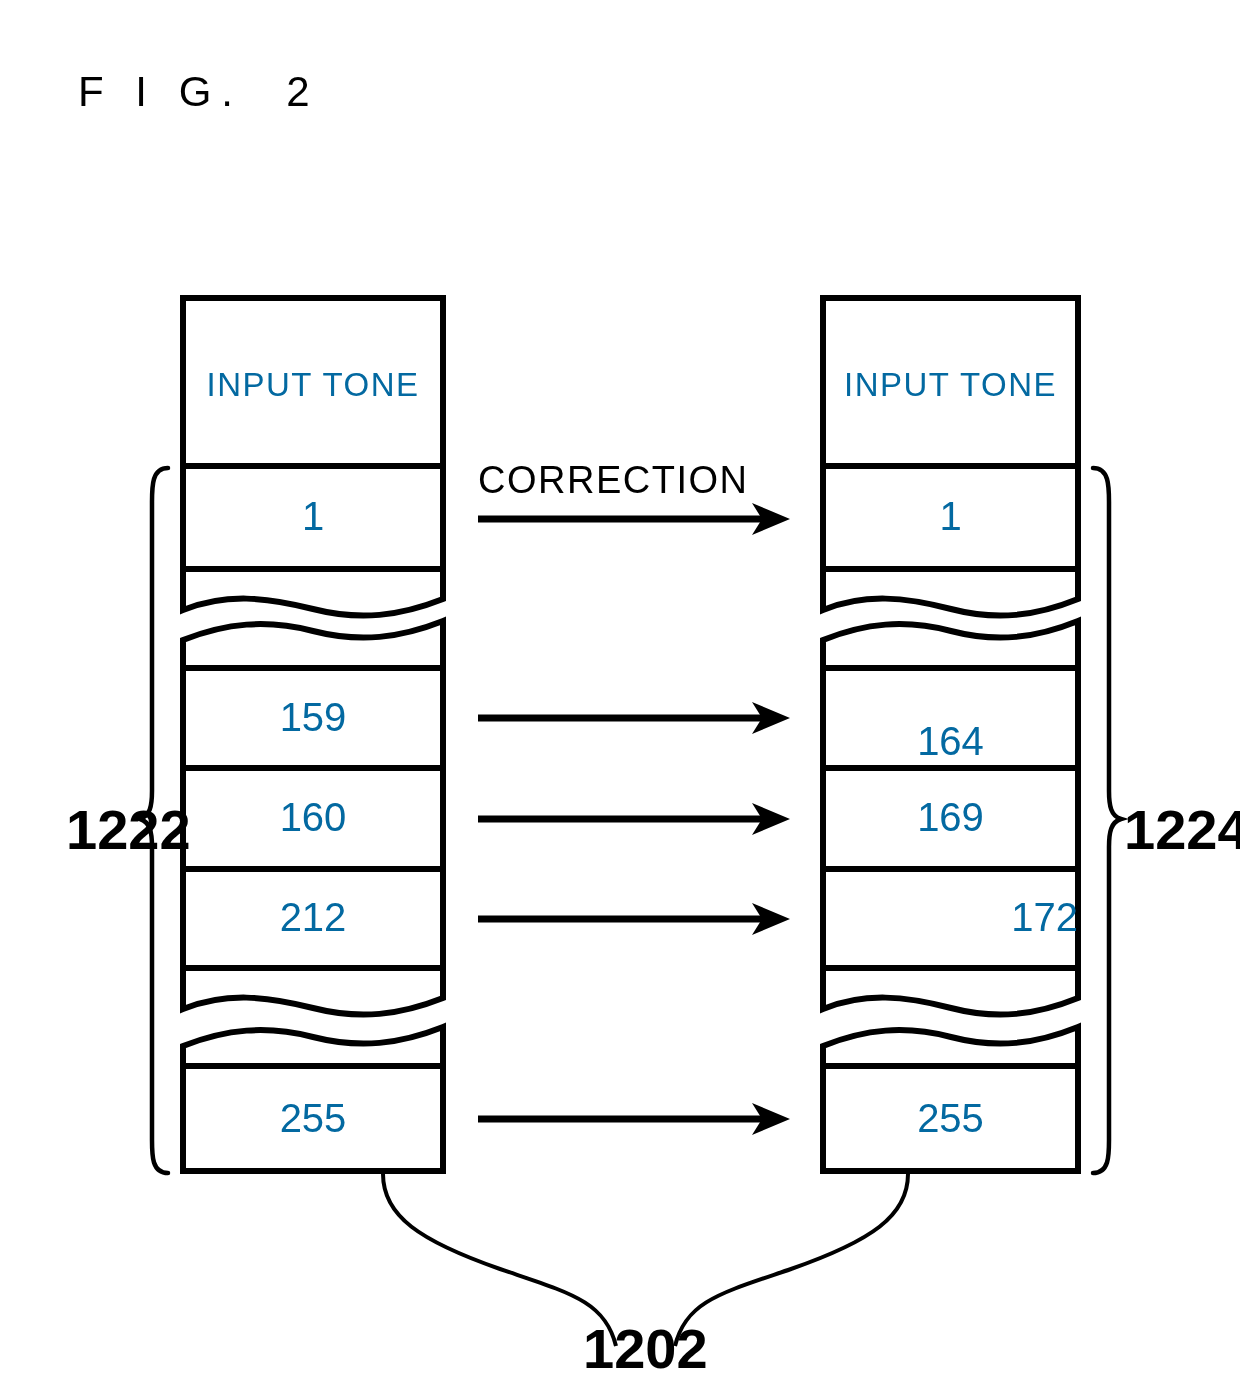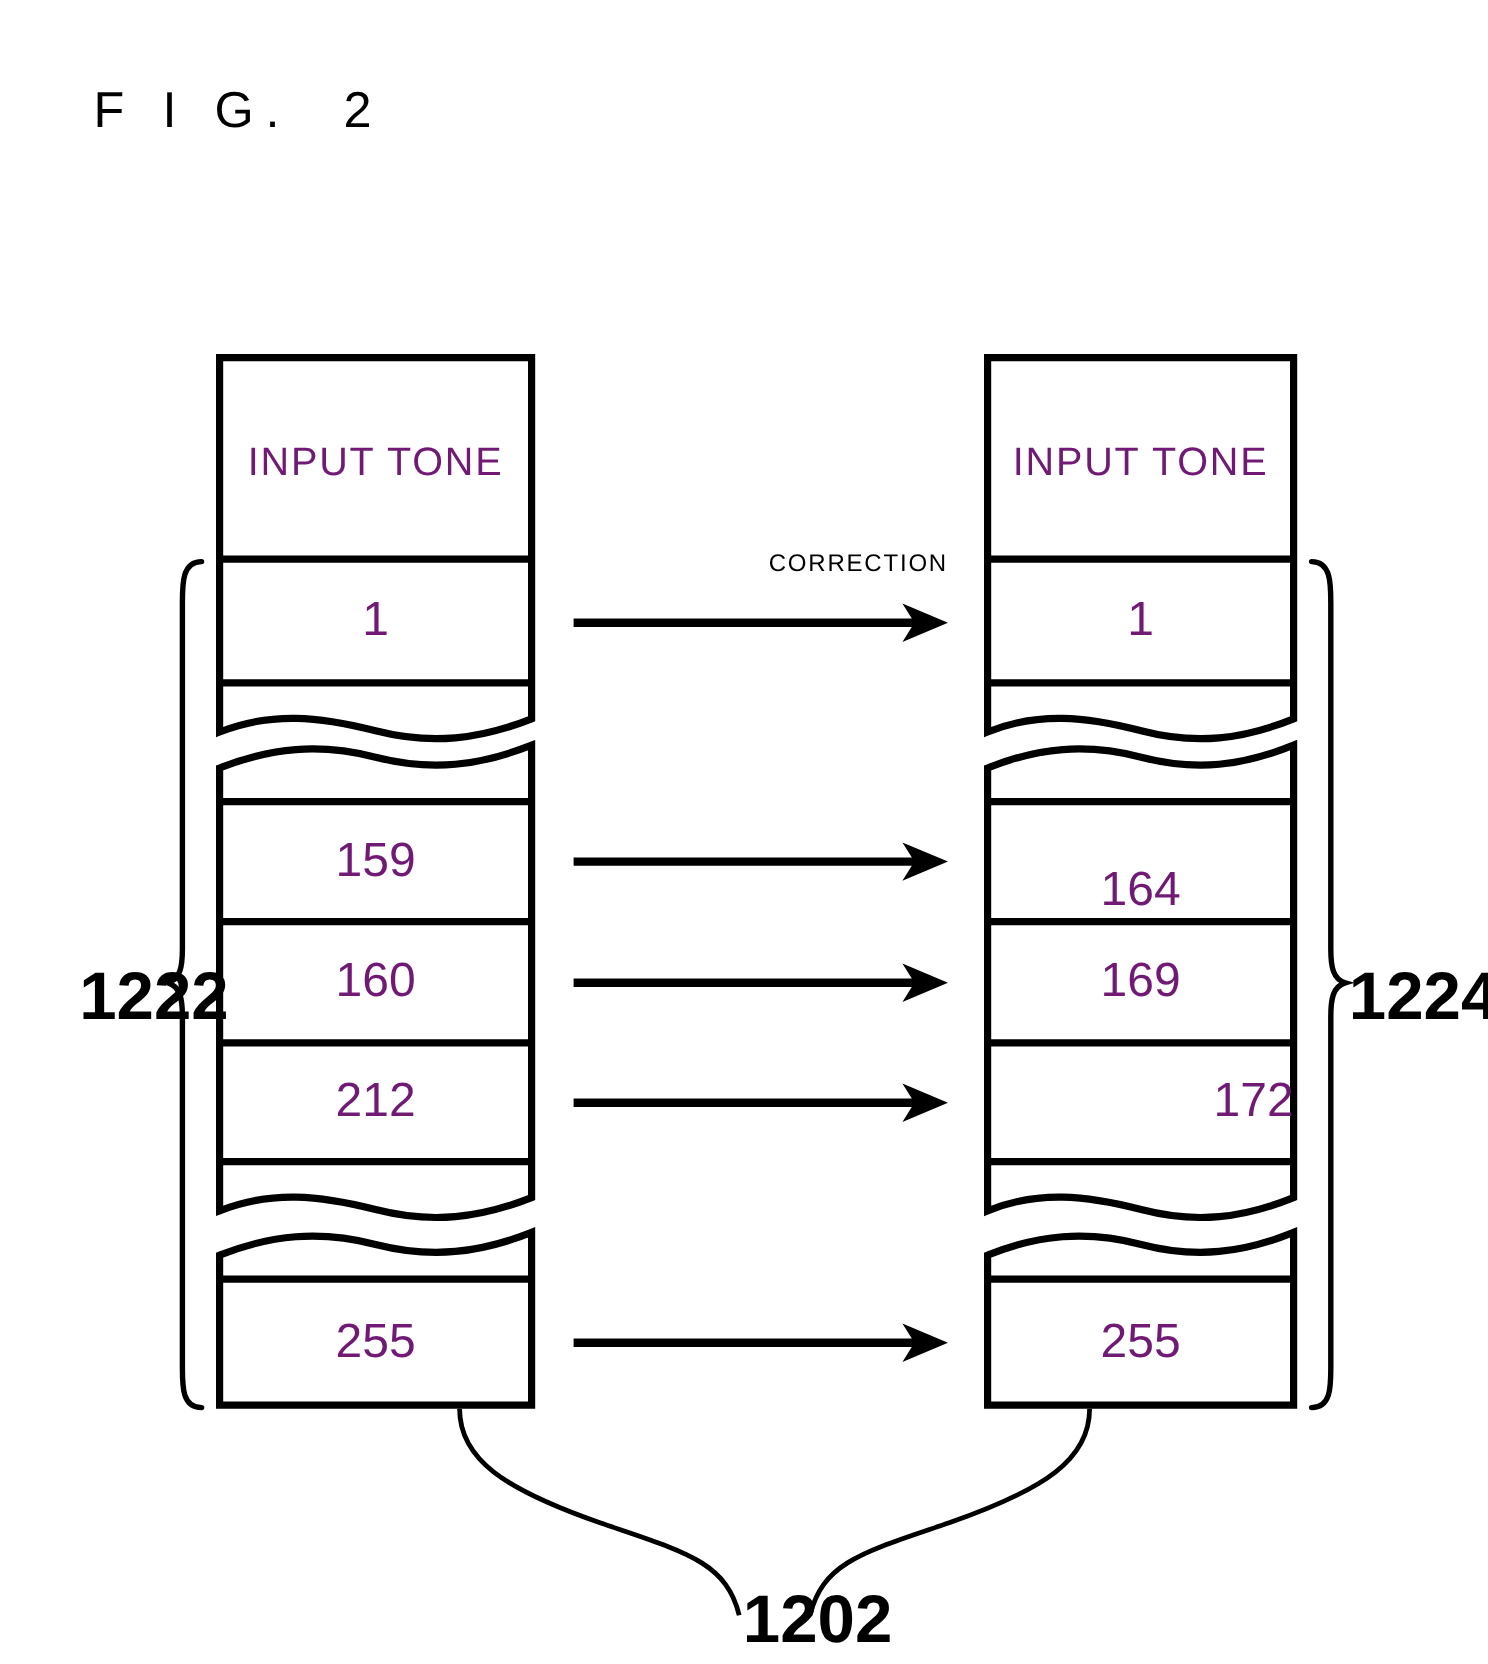--- a/index.html
+++ b/index.html
@@ -44,45 +44,45 @@
     width: 1240px;
     height: 1387px;
   }
 
   
   .cell-text {
     position: absolute;
     text-align: center;
     font-family: "Liberation Sans", sans-serif;
     white-space: pre;
-    color: #701a75;
+    color: #0369a1;
   }
   .header-text {
     font-size: 33px;
     letter-spacing: 1.5px;
   }
   .value-text {
     font-size: 40px;
     letter-spacing: 0px;
   }
   .ref-text {
     position: absolute;
     font-size: 56px;
     font-weight: bold;
     font-family: "Liberation Sans", sans-serif;
     letter-spacing: 0px;
     white-space: pre;
   }
   .arrow-label {
     position: absolute;
-    font-size: 20px;
+    font-size: 38px;
     letter-spacing: 1.5px;
     font-family: "Liberation Sans", sans-serif;
     white-space: pre;
-    text-align: right;
+    text-align: left;
   }
 </style>
 </head>
 <body>
 
 <div id="figure-root">
 
   <div class="fig-title">F I G.  2</div>
 
   <svg id="diagram-svg" viewBox="0 0 1240 1387">
@@ -222,15 +222,15 @@
   <div class="cell-text value-text" style="left:823px; top:879px; width:255px;text-align:right;">172</div>
 
   <div class="cell-text value-text" style="left:823px; top:1080px; width:255px;">255</div>
 
   <div class="arrow-label" style="left:478px; top:443px; width:312px;">CORRECTION</div>
 
   <div class="ref-text" style="left:66px; top:781px;">1222</div>
 
   <div class="ref-text" style="left:1124px; top:781px;">1224</div>
 
-  <div class="ref-text" style="left:583px; top:1300px;margin-left:36px;">1202</div>
+  <div class="ref-text" style="left:583px; top:1300px;">1202</div>
 
 </div>
 
 </body></html>

